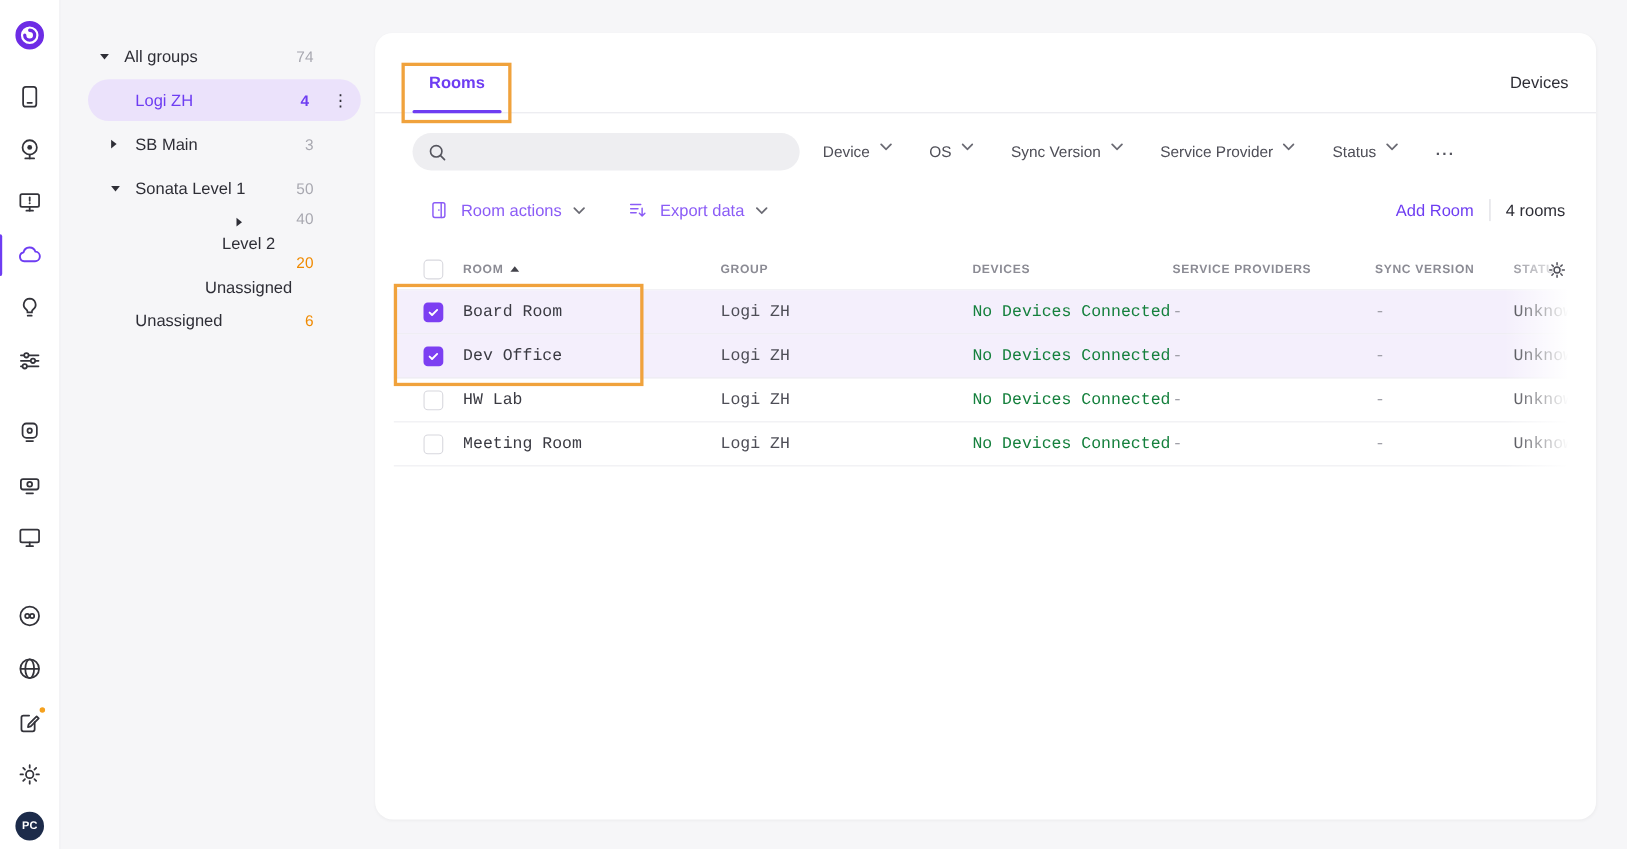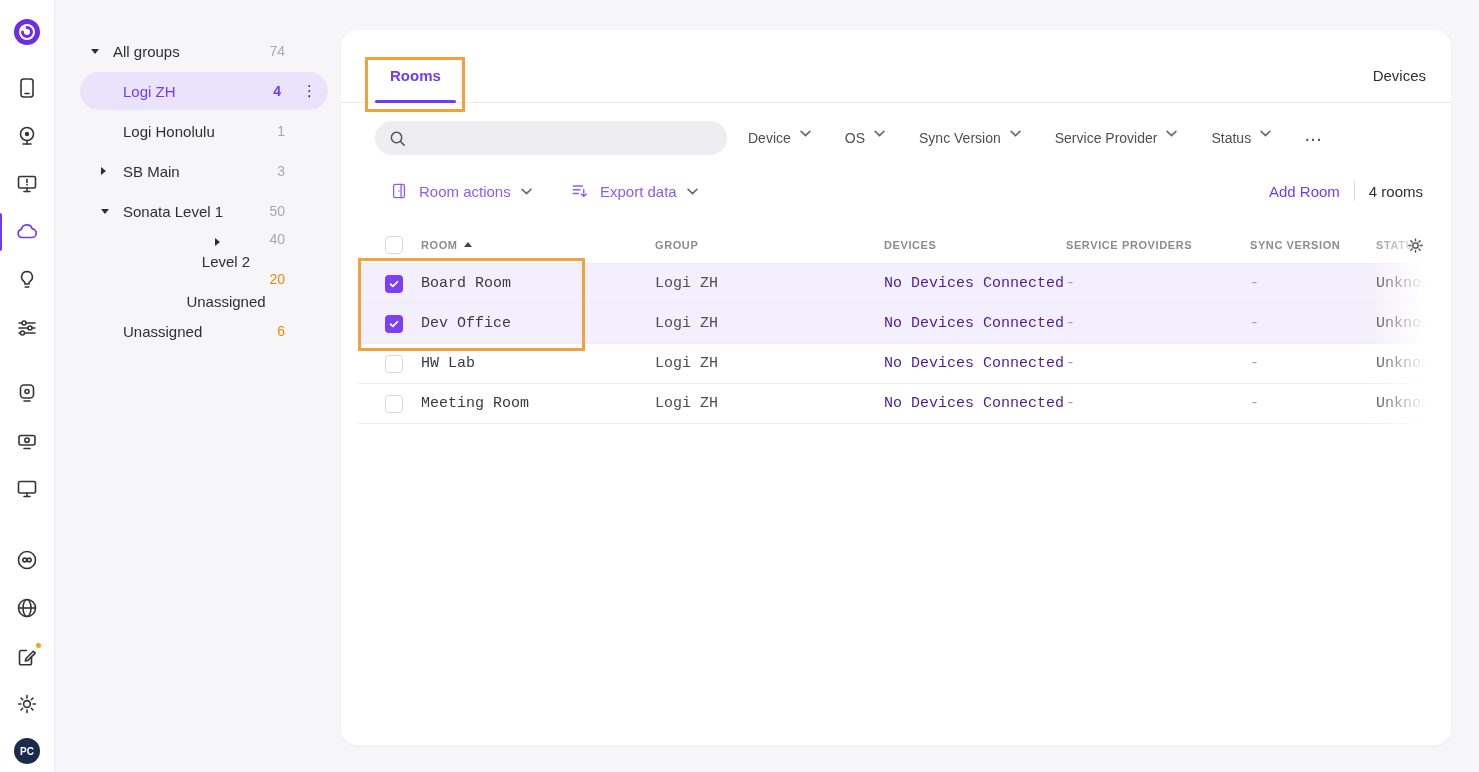--- a/index.html
+++ b/index.html
@@ -129,21 +129,21 @@
     font-size:11px; letter-spacing:0.6px; color:#8b8b94; font-weight:bold;
     display:flex; align-items:center; white-space:nowrap;
   }
   .sort-asc {
     margin-left:6px; border-left:4px solid transparent; border-right:4px solid transparent;
     border-bottom:5px solid #43434b;
   }
   .cell { font-size:15px; white-space:nowrap; overflow:visible;font-family:Liberation Mono, monospace; }
   .cell.room { color:#3a3a42; }
   .cell.group { color:#4e4e57; }
-  .cell.devices { color:#4c1d95; }
+  .cell.devices { color:#15803d; }
   .cell.dash { color:#a0a0a8; }
   .cell.status { color:#3a3a42; }
 
   .cb {
     width:18px; height:18px; border-radius:4px; cursor:pointer;
     display:flex; align-items:center; justify-content:center;
   }
   .cb.unchecked { background:#fff; border:1.5px solid #d8d8de; }
   .cb.checked { background:#7c3ff2; }
 
@@ -276,26 +276,20 @@
     <span class="caret caret-down"></span>
     <span class="label">All groups</span>
     <span class="count">74</span>
 
   </div>
       <div class="side-row indent-1 selected">
     <span class="caret caret-none"></span>
     <span class="label">Logi ZH</span>
     <span class="count">4</span>
     <span class="kebab">⋮</span>
-  </div>
-      <div class="side-row indent-1">
-    <span class="caret caret-none"></span>
-    <span class="label">Logi Honolulu</span>
-    <span class="count">1</span>
-
   </div>
       <div class="side-row indent-1">
     <span class="caret caret-right"></span>
     <span class="label">SB Main</span>
     <span class="count">3</span>
 
   </div>
       <div class="side-row indent-1">
     <span class="caret caret-down"></span>
     <span class="label">Sonata Level 1</span>

